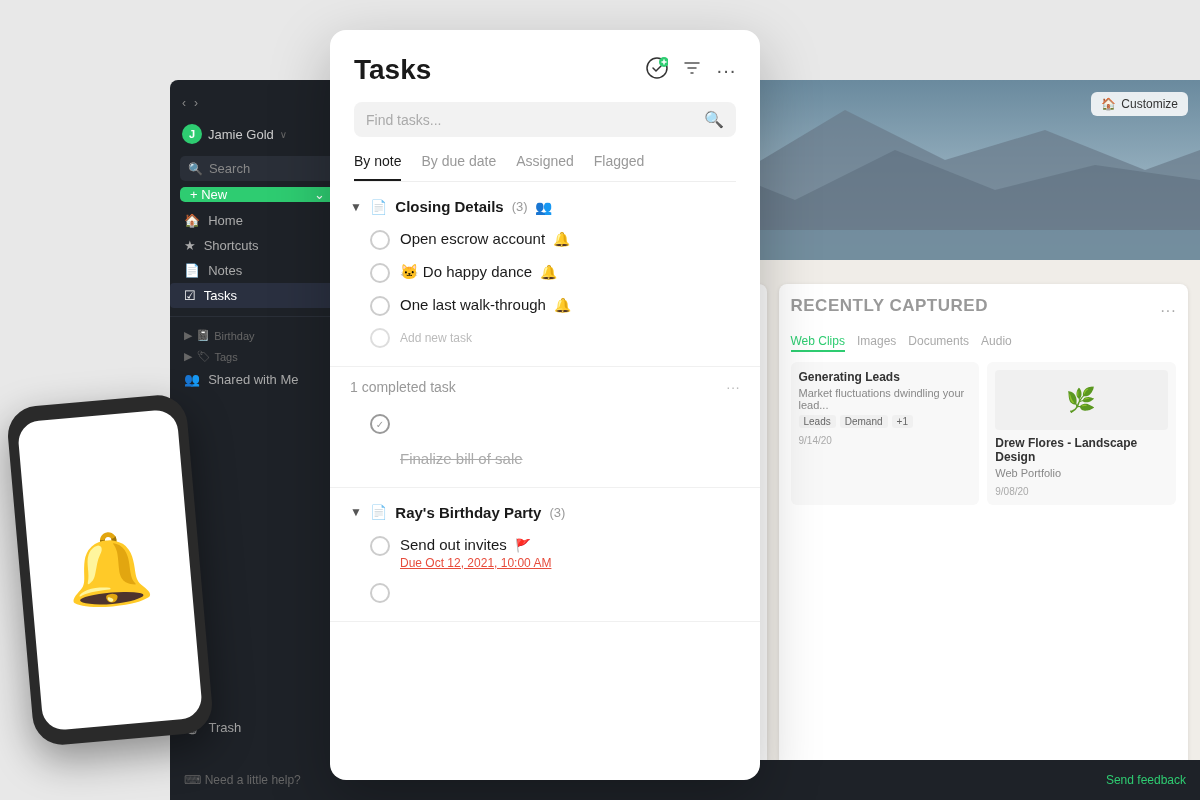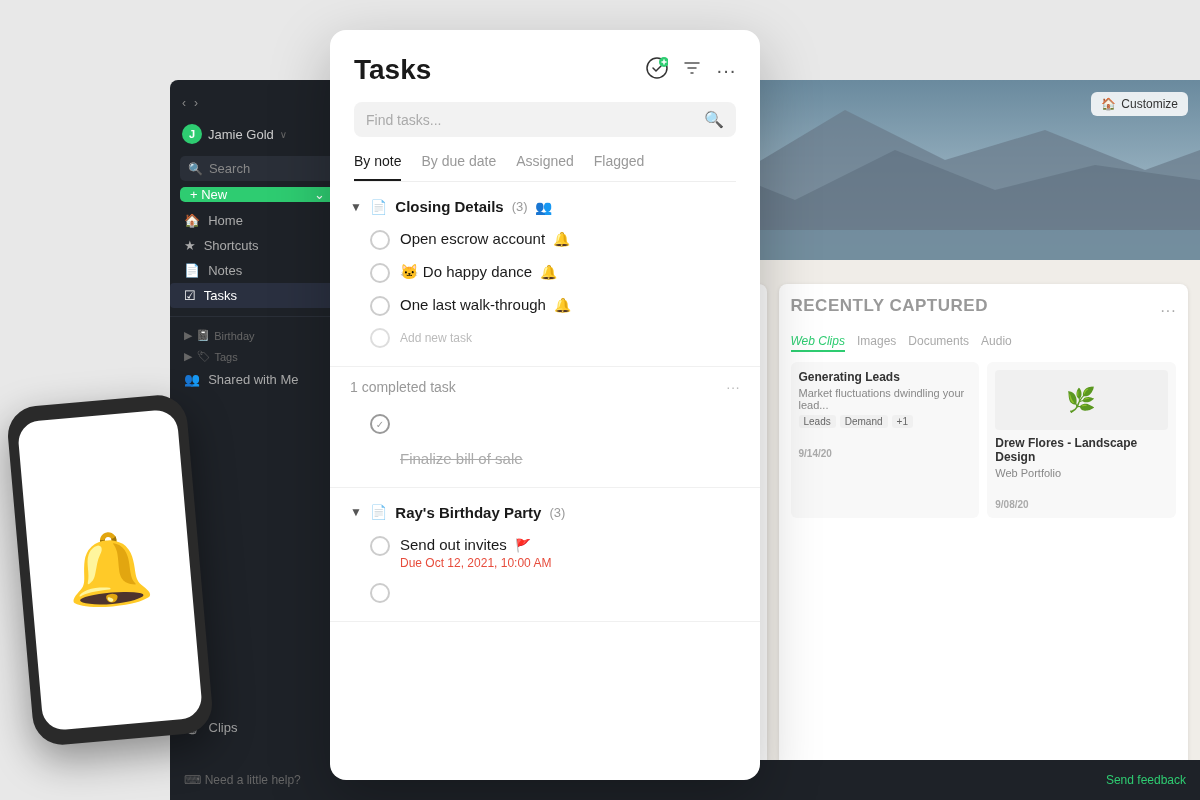--- a/index.html
+++ b/index.html
@@ -207,21 +207,20 @@
     }
     .rc-tab {
       font-size: 12px;
       color: #aaa;
       cursor: pointer;
       padding-bottom: 2px;
     }
     .rc-tab.active {
       color: #2ecc71;
       border-bottom: 2px solid #2ecc71;
-      font-style: italic;
     }
     .rc-grid {
       display: grid;
       grid-template-columns: 1fr 1fr;
       gap: 8px;
     }
     .rc-item {
       background: #f8f8f8;
       border-radius: 6px;
       padding: 8px;
@@ -243,21 +242,21 @@
       margin-top: 4px;
       flex-wrap: wrap;
     }
     .rc-tag {
       background: #f0f0f0;
       color: #666;
       border-radius: 3px;
       padding: 1px 5px;
       font-size: 10px;
     }
-    .rc-date { color: #aaa; font-size: 10px; margin-top: 20px; font-weight: bold; }
+    .rc-date { color: #aaa; font-size: 10px; margin-top: 7px; }
 
     
     .tasks-modal {
       position: absolute;
       top: 30px;
       left: 330px;
       width: 430px;
       bottom: 20px;
       background: white;
       border-radius: 16px;
@@ -390,20 +389,21 @@
     }
     .task-text.completed {
       color: #aaa;
       text-decoration: line-through;
     }
     .task-bell { font-size: 14px; margin-left: 4px; }
     .task-due {
       font-size: 12px;
       color: #e74c3c;
       margin-top: 2px;
+      text-decoration: underline;
     }
     .task-flag { color: #e74c3c; margin-left: 4px; font-size: 13px; }
 
     .add-task {
       display: flex;
       align-items: center;
       gap: 10px;
       padding: 6px 0 6px 20px;
       color: #bbb;
       font-size: 12px;
@@ -539,21 +539,21 @@
     <span>▶</span>
     <span>🏷</span>
     <span>Tags</span>
   </div>
   <div class="sidebar-item">
     <span>👥</span>
     <span>Shared with Me</span>
   </div>
   <div class="sidebar-trash">
     <span>🗑</span>
-    <span>Clips</span>
+    <span>Trash</span>
   </div>
 </div>
 
 <div class="main-content">
   <div class="hero-area">
     <svg width="100%" height="180" viewBox="0 0 855 180" preserveAspectRatio="xMidYMid slice">
       <defs>
         <linearGradient id="skyGrad" x1="0" y1="0" x2="0" y2="1">
           <stop offset="0%" stop-color="#6a8a9e"></stop>
           <stop offset="100%" stop-color="#b8cdd8"></stop>

